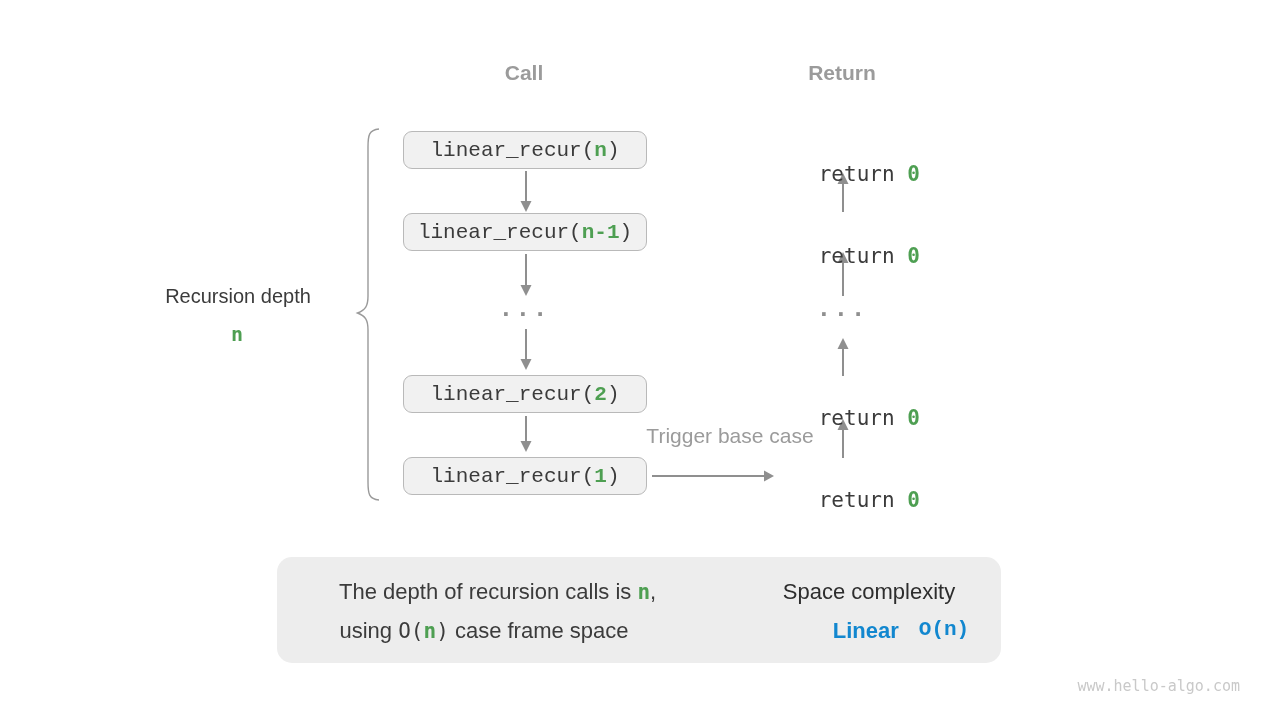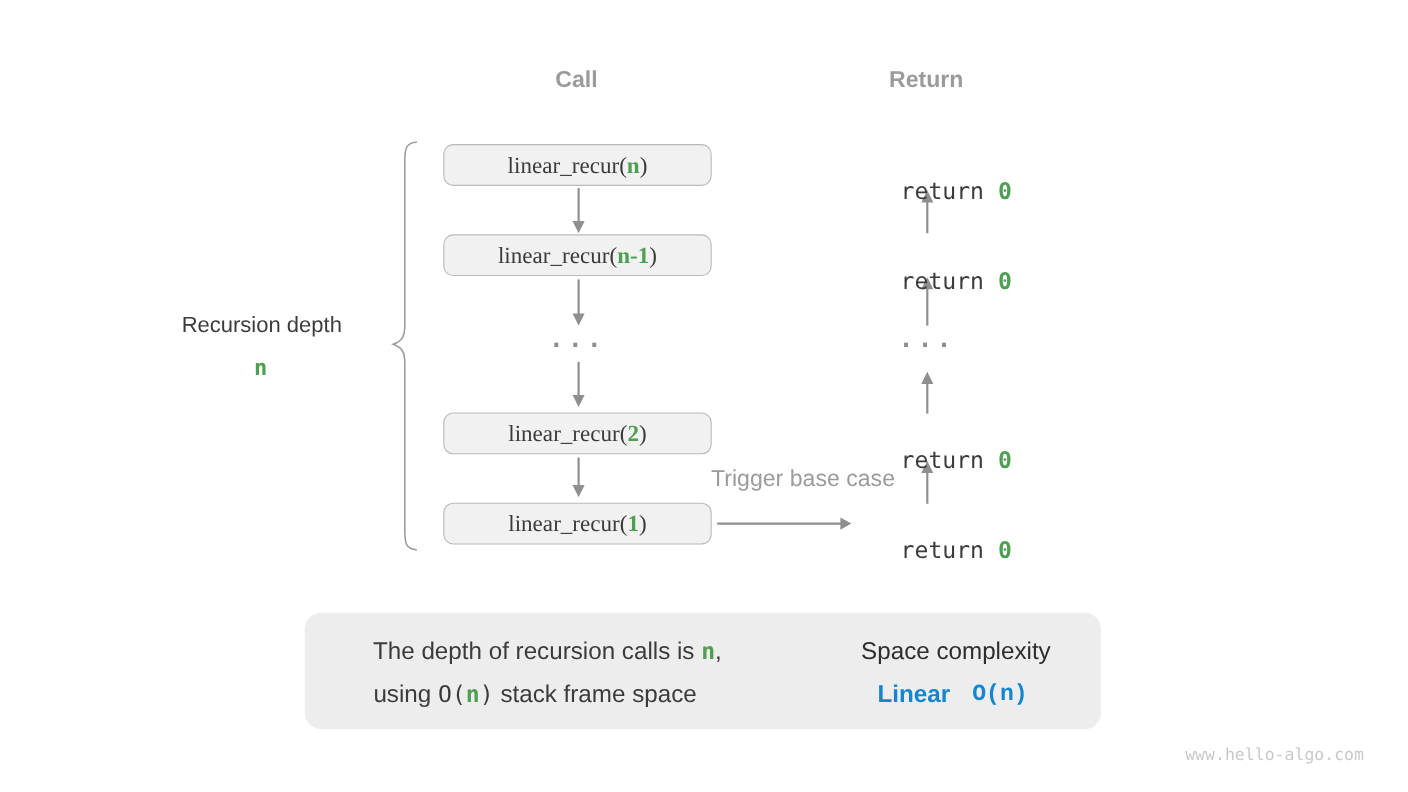--- a/index.html
+++ b/index.html
@@ -18,21 +18,21 @@
   .abs{position:absolute;}
   .center{transform:translate(-50%,-50%);}
   .hcenter{transform:translateX(-50%);}
   .hdr{font-weight:bold;font-size:21px;color:var(--muted);white-space:nowrap;}
   .code-box{
     left:403px;width:244px;height:38px;
     background:var(--box-fill);
     border:1.5px solid var(--box-border);
     border-radius:9px;
     display:flex;align-items:center;justify-content:center;
-    font-family:Liberation Serif, serif;
+    font-family:Liberation Mono, monospace;
     font-size:21px;color:var(--code-ink);
     white-space:pre;
   }
   .green{color:var(--green);font-weight:bold;}
   .ret-row{
     font-family:"DejaVu Sans Mono",monospace;
     font-size:21px;color:var(--code-ink);
     height:24px;line-height:24px;white-space:pre;
   }
   .dots{
@@ -47,21 +47,21 @@
     left:277px;top:557px;width:724px;height:106px;
     background:var(--summary-fill);border-radius:15px;
   }
   .summary-line{
     font-size:22px;color:var(--code-ink);white-space:pre;
   }
   .summary-line .code{font-family:"DejaVu Sans Mono",monospace;font-size:21px;}
   .result-title{font-weight:normal;font-size:22px;color:#2d2d2d;white-space:nowrap;}
   .result-value{
     font-weight:bold;font-size:22px;color:var(--blue);
-    display:flex;gap:20px;align-items:center;white-space:nowrap;
+    display:flex;gap:20px;align-items:flex-start;white-space:nowrap;margin-left:35px;
   }
   .result-value .code{font-family:Liberation Mono, monospace;font-size:21px;}
   .watermark{
     right:40px;top:677px;
     font-family:"DejaVu Sans Mono",monospace;
     font-size:15px;color:#c9c9c9;white-space:nowrap;
   }
   svg.overlay{position:absolute;left:0;top:0;pointer-events:none;}
 </style>
 </head>
@@ -146,21 +146,21 @@
   <div class="abs center trigger" style="left:710px;top:436px;">Trigger base case</div>
 
   <div class="abs center depth-text" style="left:238px;top:296px;">Recursion depth</div>
   <div class="abs center depth-n" style="left:237px;top:334px;">n</div>
 
   <div class="abs summary-box"></div>
   <div class="abs summary-line" style="left:315px;top:592px;transform:translateY(-50%);">
     <span>The depth of recursion calls is </span><span class="code green">n</span><span>,</span>
   </div>
   <div class="abs summary-line" style="left:315px;top:631px;transform:translateY(-50%);">
-    <span>using </span><span class="code">O(</span><span class="code green">n</span><span class="code">)</span><span> stack frame space</span>
+    <span>using </span><span class="code">O(</span><span class="code green">n</span><span class="code">)</span><span> case frame space</span>
   </div>
   <div class="abs center result-title" style="left:869px;top:592px;">Space complexity</div>
   <div class="abs center result-value" style="left:866px;top:631px;">
     <span>Linear</span>
       <span class="code">O(n)</span>
   </div>
 
   <div class="abs watermark">www.hello-algo.com</div>
 
 </div>

